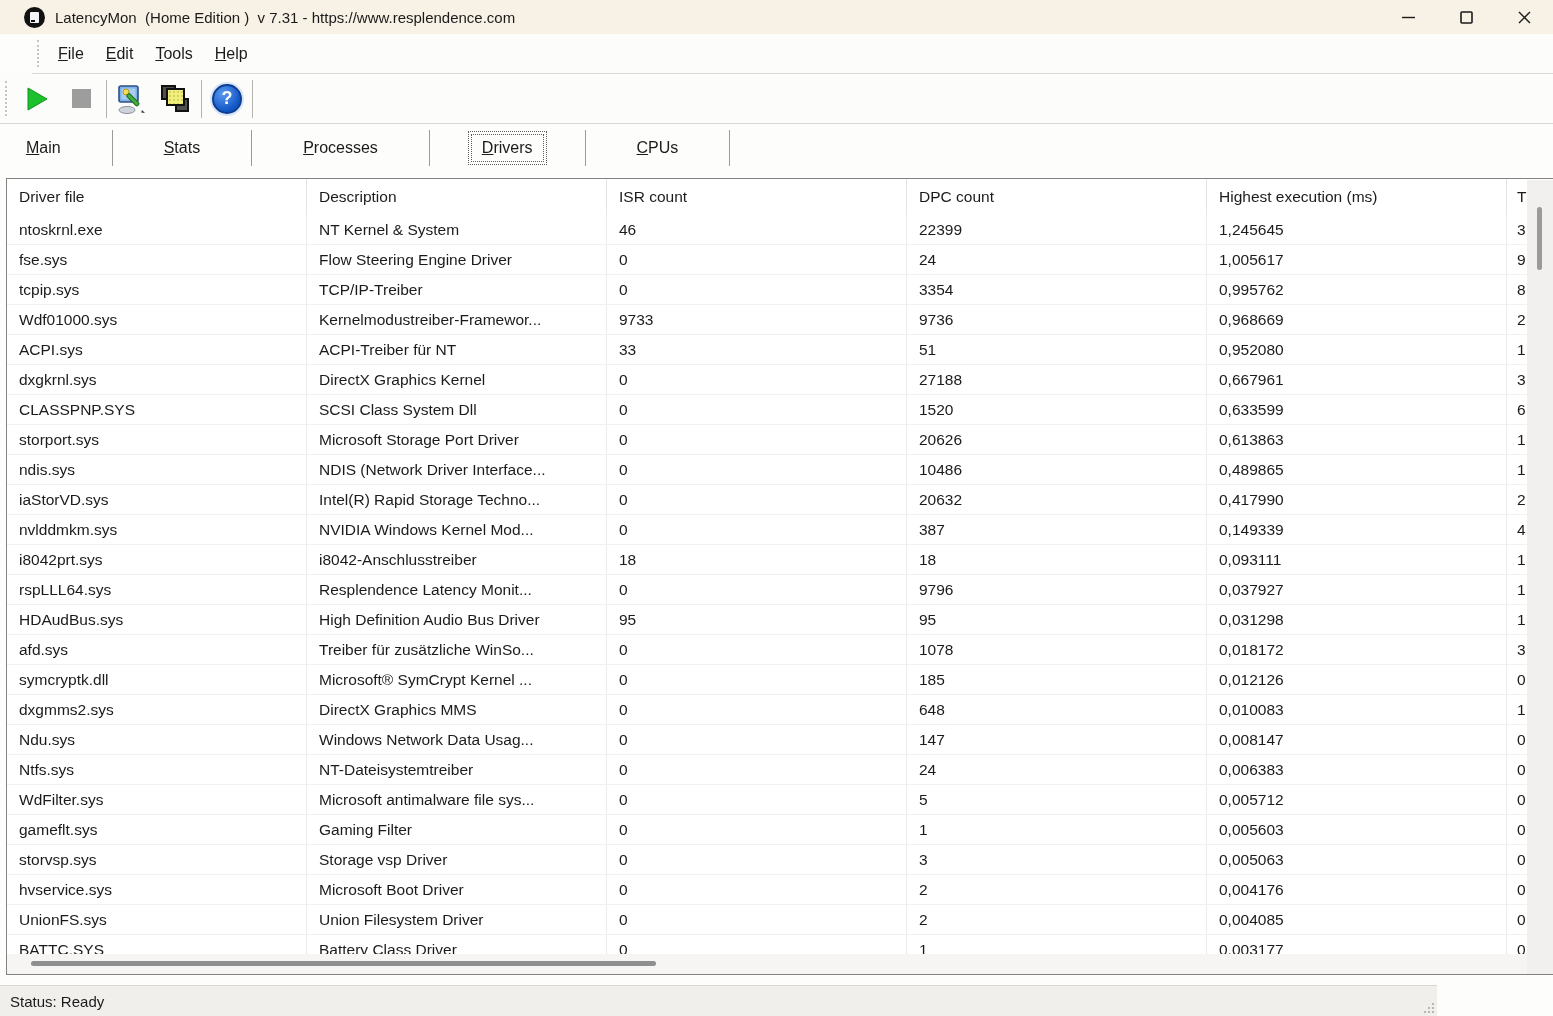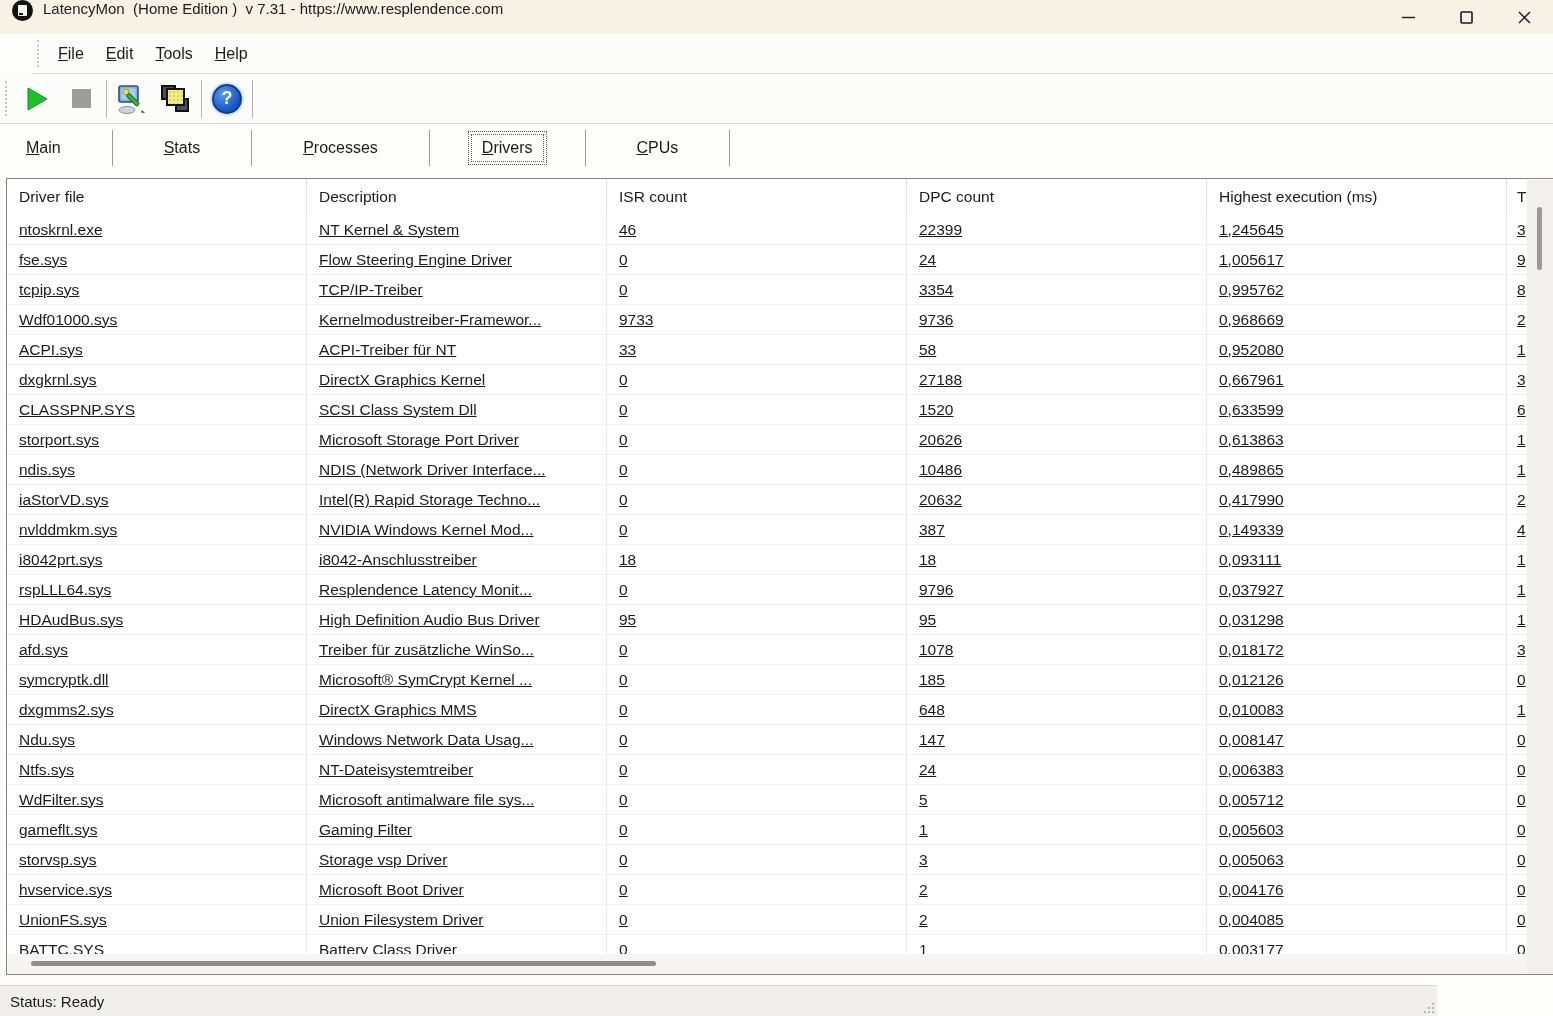--- a/index.html
+++ b/index.html
@@ -8,22 +8,22 @@
     font-family: "Liberation Sans", sans-serif;
     color: #1b1b1b;
     background: #ffffff;
     position: relative;
   }
   .window { position: absolute; inset: 0; background: #fdfdfc; }
 
   
   .titlebar {
     height: 34px; background: #f8f1e5;
-    display: flex; 
-    padding-left: 12px; font-size: 15px;
+    display: flex; align-items: center;
+    padding-left: 24px; font-size: 15px;
   }
   .app-logo {
     width: 21px; height: 21px; border-radius: 50%;
     background: #121212; margin-right: 10px;
     position: relative; flex: 0 0 auto;
   }
   .app-logo span {
     position: absolute; left: 6px; top: 5px;
     width: 9px; height: 11px; background: #f4f4f4; border-radius: 1px;
   }
@@ -97,21 +97,21 @@
 
   
   .tablepanel {
     position: absolute; left: 6px; top: 178px;
     width: 1547px; height: 797px;
     border: 1px solid #828282; border-right: none;
     background: #fff; overflow: hidden;
   }
   .thead { display: flex; height: 36px; font-size: 15.5px; }
   .thead .tcell { padding-top: 9px; }
-  .trows { height: 741px; overflow: hidden; text-decoration: underline; }
+  .trows { height: 741px; overflow: hidden; }
   .trow { display: flex; height: 30px; align-items: center; font-size: 15.5px; }
   .tcell {
     width: 300px; flex: 0 0 auto; padding-left: 12px;
     border-right: 1px solid #ebebeb; height: 100%;
     white-space: nowrap; overflow: hidden; display: flex; align-items: center;
   }
   .thead .tcell { border-right: 1px solid #e3e3e3; align-items: flex-start; }
   .trow .tcell { border-bottom: 1px solid #f1f1f1; }
   .tcell.c5 { width: 26px; border-right: none; padding-left: 10px; }
 
@@ -276,21 +276,21 @@
           <div class="tcell c1">Kernelmodustreiber-Framewor...</div>
           <div class="tcell c2">9733</div>
           <div class="tcell c3">9736</div>
           <div class="tcell c4">0,968669</div>
           <div class="tcell c5">2</div>
         </div>
         <div class="trow">
           <div class="tcell c0">ACPI.sys</div>
           <div class="tcell c1">ACPI-Treiber für NT</div>
           <div class="tcell c2">33</div>
-          <div class="tcell c3">58</div>
+          <div class="tcell c3">51</div>
           <div class="tcell c4">0,952080</div>
           <div class="tcell c5">1</div>
         </div>
         <div class="trow">
           <div class="tcell c0">dxgkrnl.sys</div>
           <div class="tcell c1">DirectX Graphics Kernel</div>
           <div class="tcell c2">0</div>
           <div class="tcell c3">27188</div>
           <div class="tcell c4">0,667961</div>
           <div class="tcell c5">3</div>

